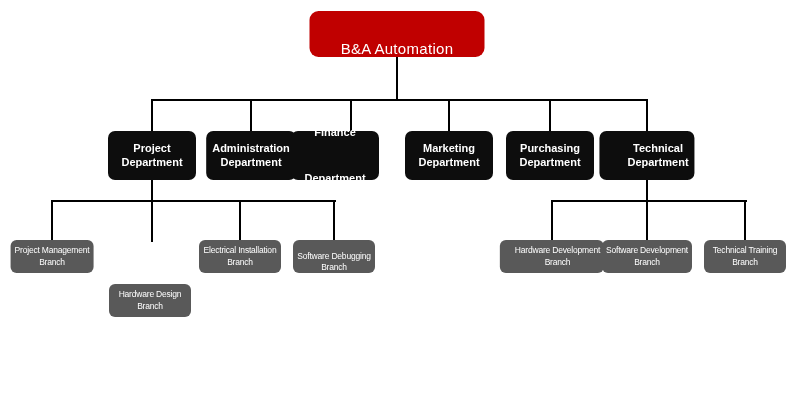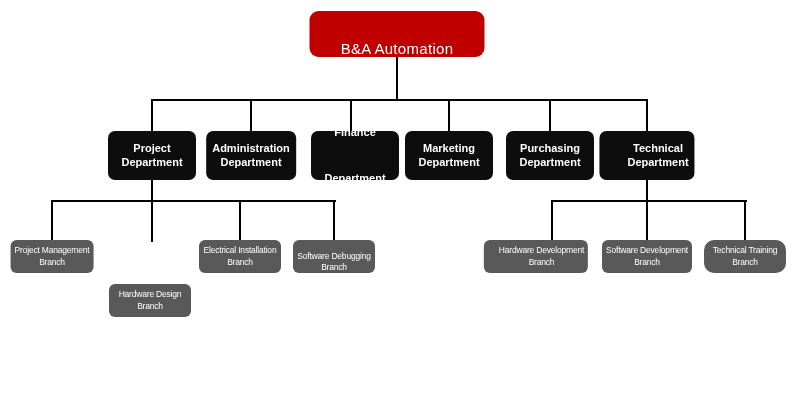--- a/index.html
+++ b/index.html
@@ -99,21 +99,21 @@
   </div>
 
   <div class="node dept-node" style="left:152px; top:131px;">
     <span class="ln">Project</span>
     <span class="ln">Department</span>
   </div>
   <div class="node dept-node" style="left:251px; top:131px;">
     <span class="ln">Administration</span>
     <span class="ln">Department</span>
   </div>
-  <div class="node dept-node" style="left:355px; top:131px;gap:32px;">
+  <div class="node dept-node" style="left:335px; top:131px;gap:32px;">
     <span class="ln">Finance</span>
     <span class="ln">Department</span>
   </div>
   <div class="node dept-node" style="left:449px; top:131px;">
     <span class="ln">Marketing</span>
     <span class="ln">Department</span>
   </div>
   <div class="node dept-node" style="left:550px; top:131px;">
     <span class="ln">Purchasing</span>
     <span class="ln">Department</span>
@@ -133,26 +133,26 @@
   </div>
   <div class="node branch-node" style="left:240px; top:240px;">
     <span class="ln">Electrical Installation</span>
     <span class="ln">Branch</span>
   </div>
   <div class="node branch-node" style="left:334px; top:240px;justify-content:flex-end;">
     <span class="ln">Software Debugging</span>
     <span class="ln">Branch</span>
   </div>
 
-  <div class="node branch-node" style="left:536px; top:240px;padding-left:15px;">
+  <div class="node branch-node" style="left:552px; top:240px;padding-left:15px;">
     <span class="ln">Hardware Development</span>
     <span class="ln">Branch</span>
   </div>
   <div class="node branch-node" style="left:647px; top:240px;">
     <span class="ln">Software Development</span>
     <span class="ln">Branch</span>
   </div>
-  <div class="node branch-node" style="left:745px; top:240px;border-radius:10px;">
+  <div class="node branch-node" style="left:745px; top:240px;">
     <span class="ln">Technical Training</span>
     <span class="ln">Branch</span>
   </div>
 
 </div>
 
 </body></html>

